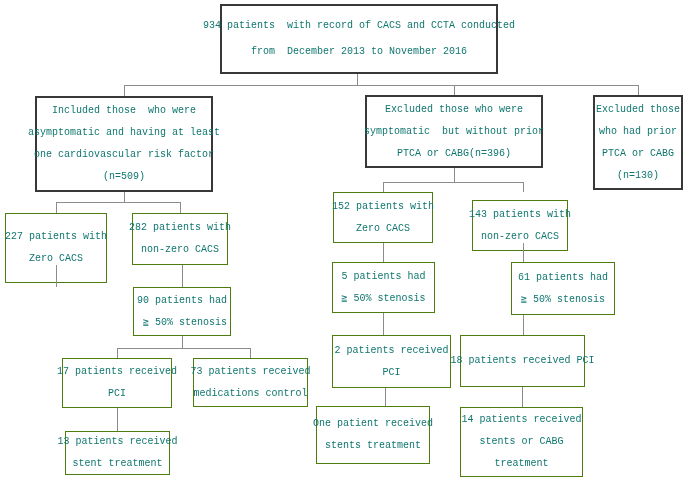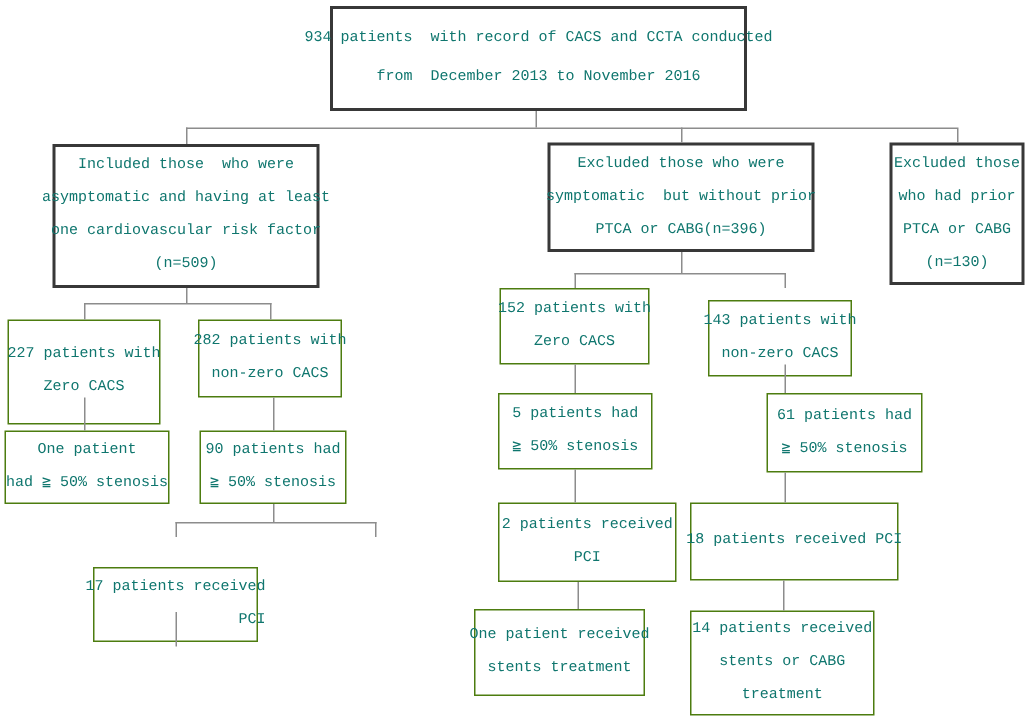--- a/index.html
+++ b/index.html
@@ -52,47 +52,49 @@
 who had prior
 PTCA or CABG
 (n=130)</div>
 
   <div class="node" style="left:5px; top:213px; width:102px; height:70px;">227 patients with
 Zero CACS</div>
 
   <div class="node" style="left:132px; top:213px; width:96px; height:52px;">282 patients with
 non-zero CACS</div>
 
-  <div class="node" style="left:3px; top:287px; width:110px; height:49px;">One patient
-had ≧ 50% stenosis</div>
 
-  <div class="node" style="left:133px; top:287px; width:98px; height:49px;">90 patients had
+  <div class="node" style="left:133px; top:287px; width:98px; height:49px;text-align:right;">90 patients had
 ≧ 50% stenosis</div>
 
-  <div class="node" style="left:62px; top:378px; width:110px; height:50px;text-align:right;">17 patients received
+  <div class="node" style="left:62px; top:358px; width:110px; height:50px;">17 patients received
 PCI</div>
 
+  <div class="node" style="left:193px; top:358px; width:115px; height:49px;">73 patients received
+medications control</div>
 
+  <div class="node" style="left:65px; top:431px; width:105px; height:44px;">13 patients received
+stent treatment</div>
 
   <div class="node" style="left:333px; top:192px; width:100px; height:51px;">152 patients with
 Zero CACS</div>
 
   <div class="node" style="left:472px; top:200px; width:96px; height:51px;">143 patients with
 non-zero CACS</div>
 
   <div class="node" style="left:332px; top:262px; width:103px; height:51px;">5 patients had
 ≧ 50% stenosis</div>
 
   <div class="node" style="left:471px; top:262px; width:104px; height:53px;margin-left:40px;">61 patients had
 ≧ 50% stenosis</div>
 
   <div class="node" style="left:332px; top:335px; width:119px; height:53px;">2 patients received
 PCI</div>
 
-  <div class="node" style="left:460px; top:335px; width:139px; height:52px;">18 patients received PCI</div>
+  <div class="node" style="left:460px; top:335px; width:125px; height:52px;">18 patients received PCI</div>
 
   <div class="node" style="left:316px; top:406px; width:114px; height:58px;">One patient received
 stents treatment</div>
 
   <div class="node" style="left:460px; top:407px; width:123px; height:70px;">14 patients received
 stents or CABG
 treatment</div>
 
   <div class="vline" style="left:357px; top:74px; height:11px;"></div>
   <div class="hline" style="left:124px; top:85px; width:514px;"></div>

